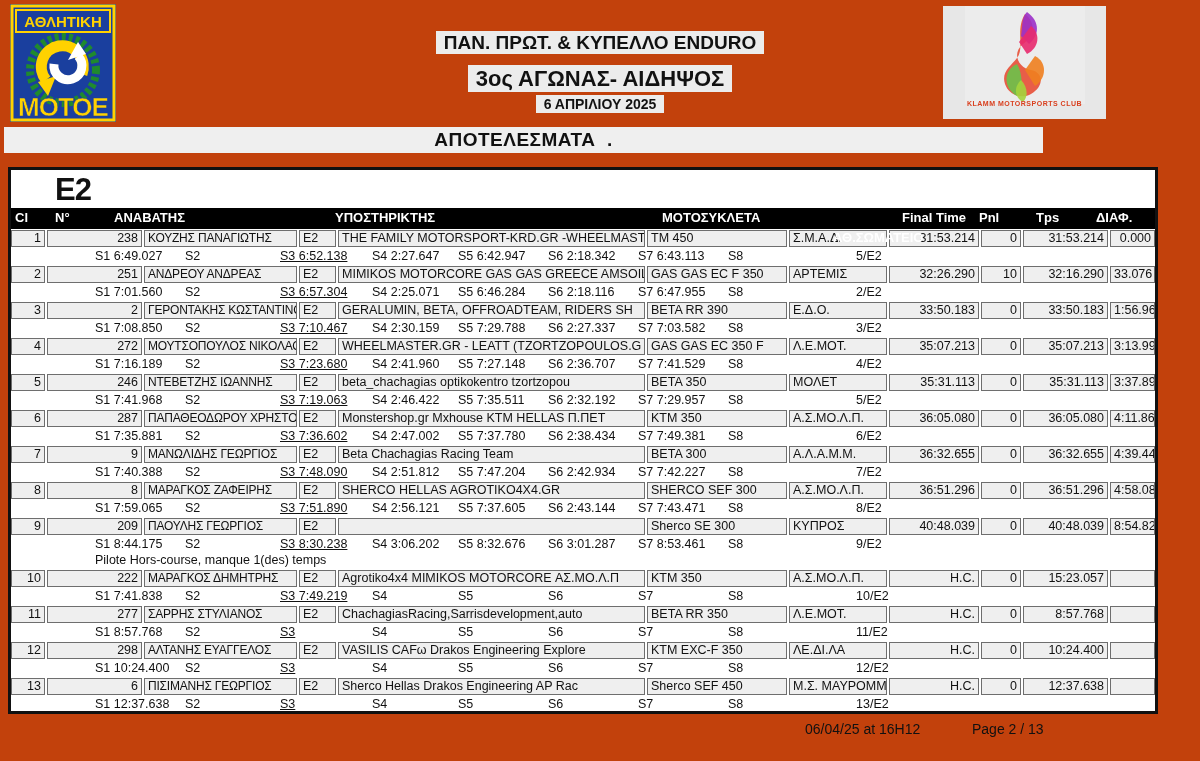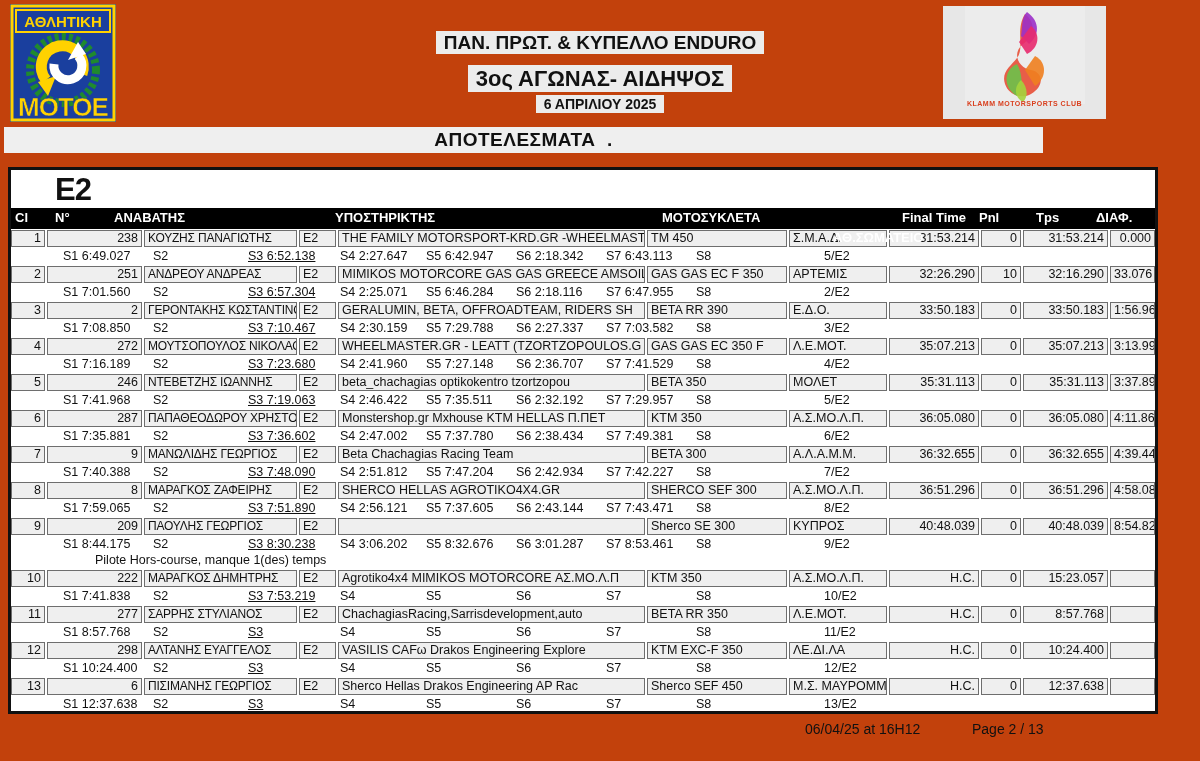--- a/index.html
+++ b/index.html
@@ -26,21 +26,21 @@
   .col-3 { left:324px; } .col-4 { left:651px; } .col-5 { left:822px;margin-top:20px; }
   .col-6 { left:891px; } .col-7 { left:968px; } .col-8 { left:1025px; }
   .col-9 { left:1085px; }
 
   .rows { width:100%; }
   .main-row { display:grid; grid-template-columns:34px 95px 153px 37px 307px 140px 98px 90px 40px 85px 45px; column-gap:2px; height:19px; }
   .cell { background:#efefef; border:1px solid #6e6e6e; margin:1px 0; padding:0 3px; font-size:12.5px; line-height:14px; white-space:nowrap; overflow:hidden; }
   .cell.num { text-align:right; }
   .cell.c-name { font-size:12px; letter-spacing:-0.2px; }
   .cell.c-team { font-size:12.5px; }
-  .s-row { display:flex; height:17px; padding-left:52px; font-size:12.5px; line-height:16px; white-space:nowrap; }
+  .s-row { display:flex; height:17px; padding-left:84px; font-size:12.5px; line-height:16px; white-space:nowrap; }
   .s-cell { display:inline-block; overflow:visible; }
   .s-1 { width:90px; } .s-2 { width:95px; } .s-3 { width:92px;text-decoration:underline; } .s-4 { width:86px; }
   .s-5 { width:90px; } .s-6 { width:90px; } .s-7 { width:90px; } .s-8 { width:128px; }
   .s-rank { display:inline-block; }
   .note-row { height:16px; padding-left:84px; font-size:12.5px; line-height:15px; }
 
   
   .footer-datetime { position:absolute; left:805px; top:721px; font-size:14px; }
   .footer-page { position:absolute; left:972px; top:721px; font-size:14px; }
 </style>
@@ -366,21 +366,21 @@
       <div class="cell c-bike">KTM 350</div>
       <div class="cell c-club">Α.Σ.ΜΟ.Λ.Π.</div>
       <div class="cell num c-final">H.C.</div>
       <div class="cell num c-pnl">0</div>
       <div class="cell num c-tps">15:23.057</div>
       <div class="cell num c-diff"></div>
     </div>
     <div class="s-row">
       <span class="s-cell s-1">S1 7:41.838</span>
             <span class="s-cell s-2">S2</span>
-            <span class="s-cell s-3">S3 7:53.219</span>
+            <span class="s-cell s-3">S3 7:49.219</span>
             <span class="s-cell s-4">S4</span>
             <span class="s-cell s-5">S5</span>
             <span class="s-cell s-6">S6</span>
             <span class="s-cell s-7">S7</span>
             <span class="s-cell s-8">S8</span>
             <span class="s-rank">10/E2</span>
     </div>
 
   </div>
 

